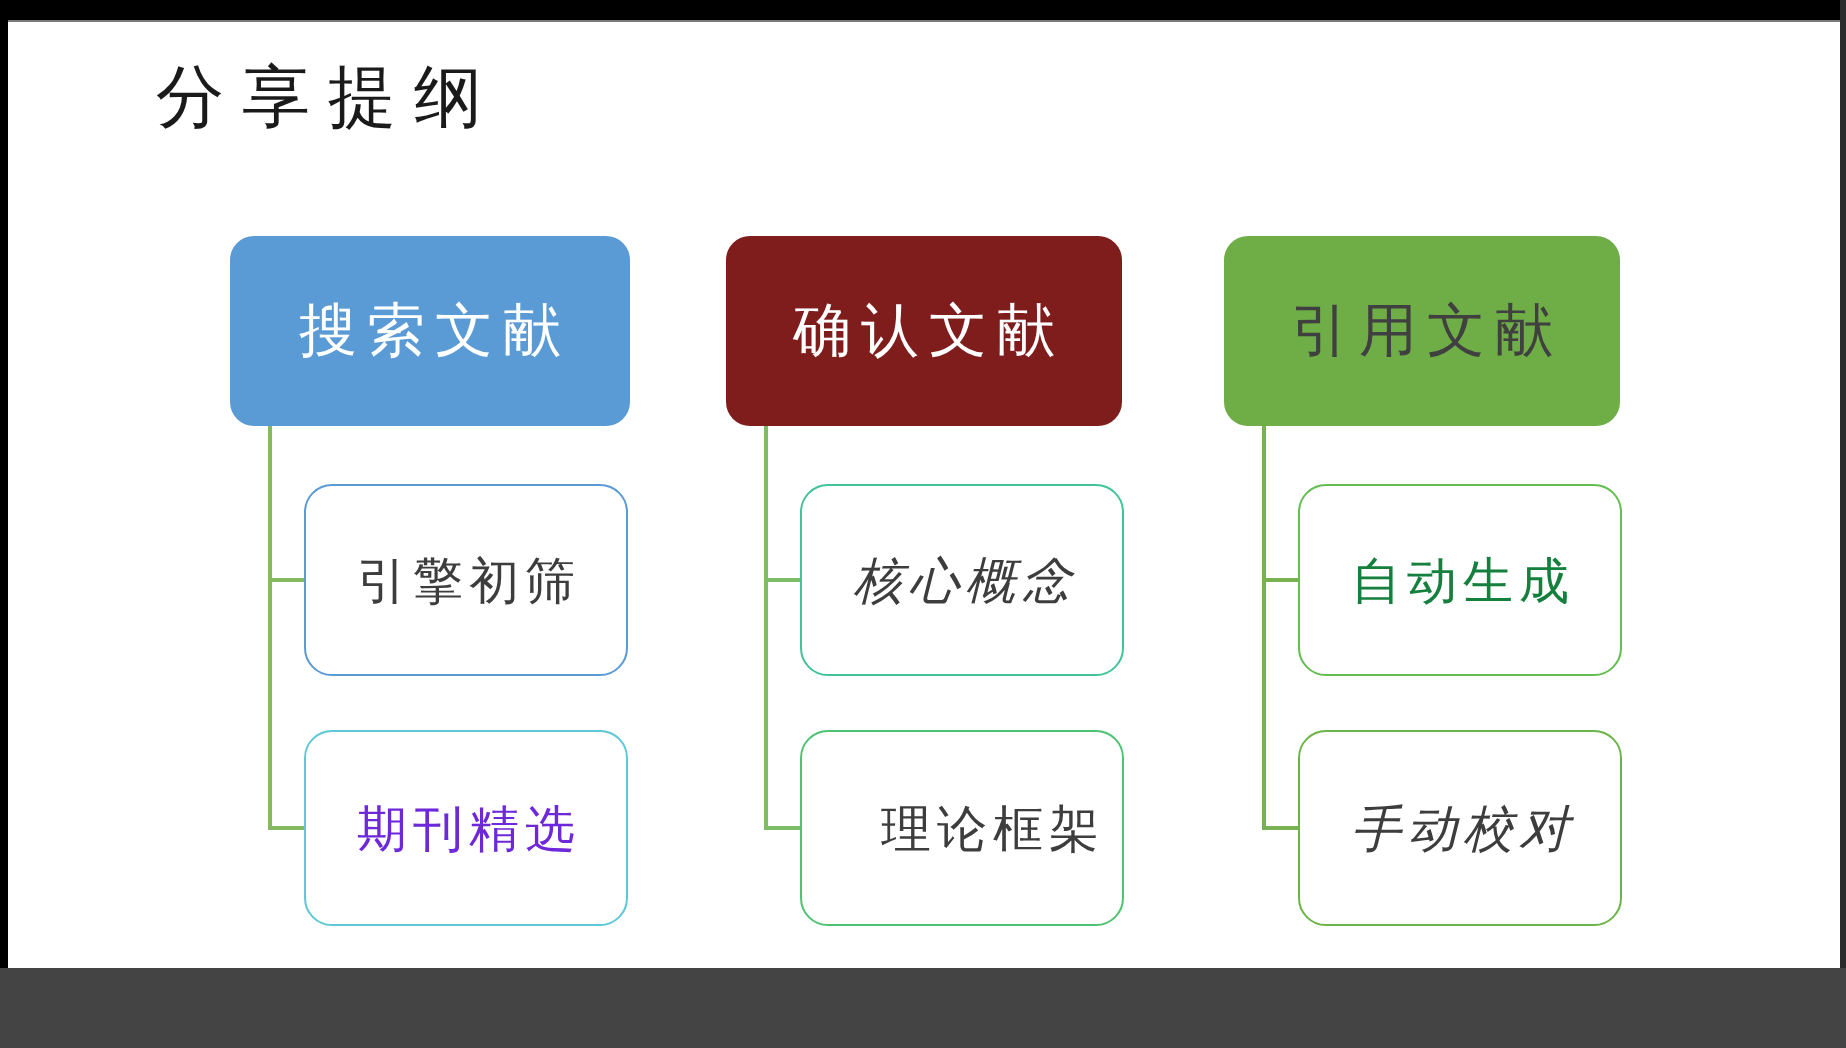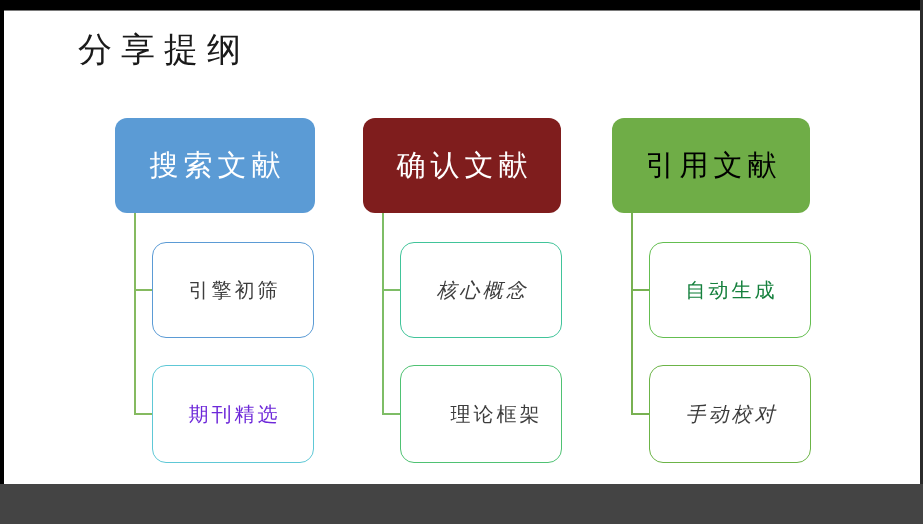--- a/index.html
+++ b/index.html
@@ -47,21 +47,21 @@
     position:absolute;left:37px;width:162px;
     background:#ffffff;
     border:1.5px solid #999;
     border-radius:14px;
     box-sizing:border-box;
     display:flex;align-items:center;justify-content:center;
   }
   .child-0{top:124px;height:96px;}
   .child-1{top:247px;height:98px;}
   .child-label{
-    font-size:20px;letter-spacing:3px;text-indent:3px;
+    font-size:25px;letter-spacing:3px;text-indent:3px;
     text-align:center;white-space:nowrap;
   }
 </style>
 </head>
 <body>
 
 <div class="slide">
 
   <div class="frame-top"></div>
   <div class="frame-bottom"></div>
@@ -95,21 +95,21 @@
     <div class="child-box child-0" style="border-color: rgb(65, 196, 154); font-style: italic;">
       <span class="child-label" style="color: rgb(61, 61, 61);">核心概念</span>
     </div>
     <div class="child-box child-1" style="border-color: rgb(79, 194, 115);">
       <span class="child-label" style="color: rgb(61, 61, 61); margin-left: 28px;">理论框架</span>
     </div>
   </div>
 
   <div class="column col-2">
     <div class="parent-box" style="background-color: rgb(111, 173, 71);">
-      <span class="parent-label" style="color: #000000;">引用文献</span>
+      <span class="parent-label" style="color: #404040;">引用文献</span>
     </div>
     <div class="v-line" style="background-color: rgb(120, 177, 82);"></div>
     <div class="stub stub-0" style="background-color: rgb(120, 177, 82);"></div>
     <div class="stub stub-1" style="background-color: rgb(120, 177, 82);"></div>
     <div class="child-box child-0" style="border-color: rgb(100, 190, 80);">
       <span class="child-label" style="color: #15803d;">自动生成</span>
     </div>
     <div class="child-box child-1" style="border-color: rgb(108, 180, 71);">
       <span class="child-label" style="color: rgb(61, 61, 61); font-style: italic;">手动校对</span>
     </div>

